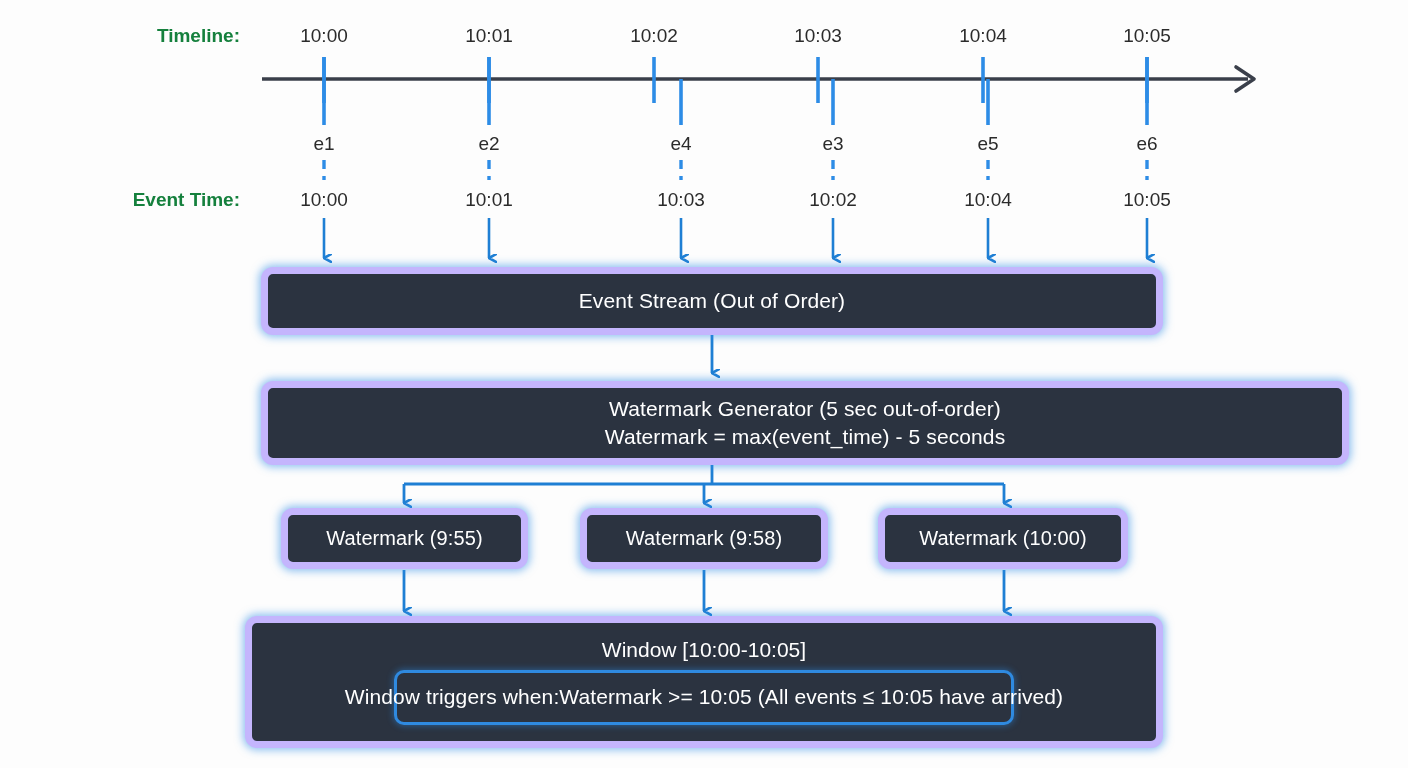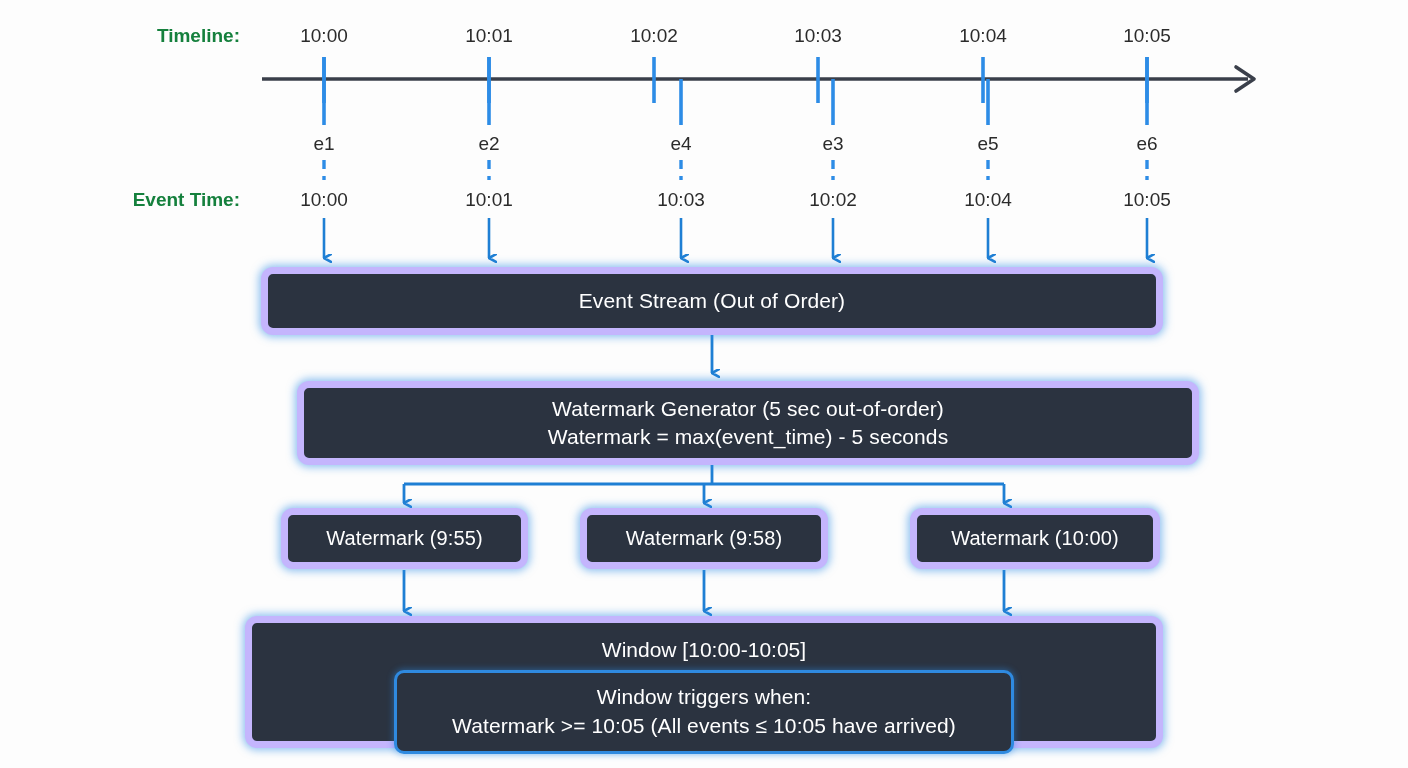--- a/index.html
+++ b/index.html
@@ -85,22 +85,21 @@
   }
   #trigger-box{
     width:620px;
     background:#2b3340;
     border:3px solid #2f8ae0;
     border-radius:10px;
     box-shadow:0 0 6px 1px rgba(45,140,230,.45);
     padding:10px 12px;
     box-sizing:border-box;
     display:flex;
-    flex-direction:column;
-    align-items:center;
+    align-items:flex-start;
     justify-content:center;
   }
   #trigger-box .line{font-size:21px;line-height:1.38;}
 </style>
 </head>
 <body>
 
 <div id="stage">
 
   <svg id="wires" viewBox="0 0 1408 768" width="1408" height="768" xmlns="http://www.w3.org/2000/svg">
@@ -191,32 +190,32 @@
   <div class="evtime-label" style="left:489px;top:189px;">10:01</div>
   <div class="evtime-label" style="left:681px;top:189px;">10:03</div>
   <div class="evtime-label" style="left:833px;top:189px;">10:02</div>
   <div class="evtime-label" style="left:988px;top:189px;">10:04</div>
   <div class="evtime-label" style="left:1147px;top:189px;">10:05</div>
 
   <div class="node" id="event-stream-node" style="left:261px;top:267px;width:902px;height:68px;">
     <div class="line">Event Stream (Out of Order)</div>
   </div>
 
-  <div class="node" id="watermark-generator-node" style="left:261px;top:381px;width:902px;height:84px;margin-left:36px;">
+  <div class="node" id="watermark-generator-node" style="left:261px;top:381px;width:1088px;height:84px;">
     <div class="line">Watermark Generator (5 sec out-of-order)</div>
     <div class="line">Watermark = max(event_time) - 5 seconds</div>
   </div>
 
   <div class="node small" style="left:281px;top:508px;width:247px;height:61px;">
     <div class="line">Watermark (9:55)</div>
   </div>
   <div class="node small" style="left:580px;top:508px;width:248px;height:61px;">
     <div class="line">Watermark (9:58)</div>
   </div>
-  <div class="node small" style="left:878px;top:508px;width:250px;height:61px;margin-left:32px;">
+  <div class="node small" style="left:878px;top:508px;width:250px;height:61px;">
     <div class="line">Watermark (10:00)</div>
   </div>
 
   <div class="node" id="window-node" style="left:245px;top:616px;width:918px;height:132px;">
     <div class="title">Window [10:00-10:05]</div>
     <div id="trigger-box">
       <div class="line">Window triggers when:</div>
       <div class="line">Watermark &gt;= 10:05 (All events ≤ 10:05 have arrived)</div>
     </div>
   </div>

